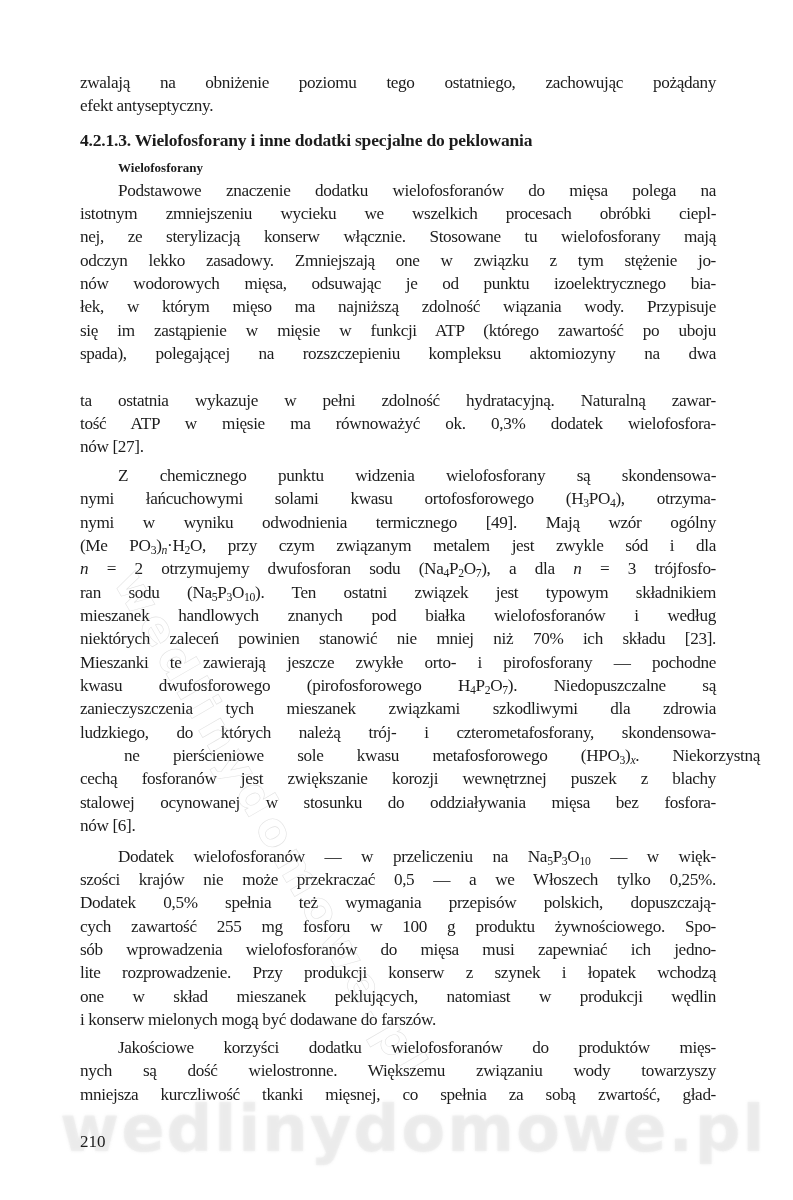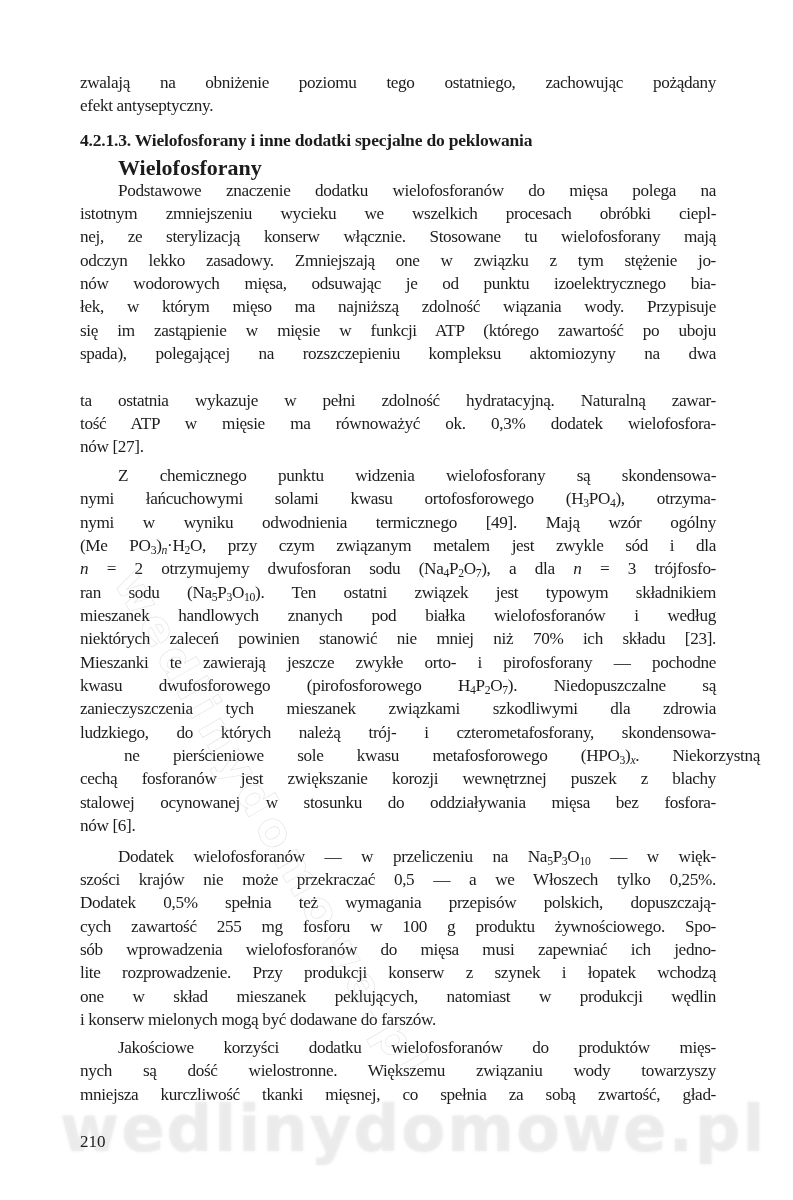--- a/index.html
+++ b/index.html
@@ -13,21 +13,21 @@
     text-align: justify; text-align-last: justify; white-space: nowrap; letter-spacing: -0.35px;
     font-family: "Liberation Serif", serif; transform-origin: left center;
   }
   .line.last { text-align-last: left; }
   .line.indent { left: 118px; width: 598px; }
   .heading {
     position: absolute; left: 80px; font-size: 17.5px; font-weight: bold; line-height: 22px;
     font-family: "Liberation Serif", serif; letter-spacing: -0.2px;
   }
   .subheading {
-    position: absolute; left: 118px; font-size: 22px; font-weight: bold; line-height: 22px;
+    position: absolute; left: 118px; font-size: 13px; font-weight: bold; line-height: 22px;
     font-family: "Liberation Serif", serif; letter-spacing: 0px;
   }
   .pagenum { position: absolute; left: 80px; top: 1132px; font-size: 17px; font-family: "Liberation Serif", serif; }
   sub { font-size: 0.68em; vertical-align: -0.25em; line-height: 0; }
   .wm-bottom {
     position: absolute; left: 60px; top: 1092px; width: 680px; text-align: center;
     font-family: "DejaVu Sans", sans-serif; font-weight: bold; font-size: 64px; letter-spacing: 2px;
     color: rgba(235,235,235,0.55); text-shadow: 0 0 3px rgba(200,200,200,0.35);
   }
   .wm-diag {

